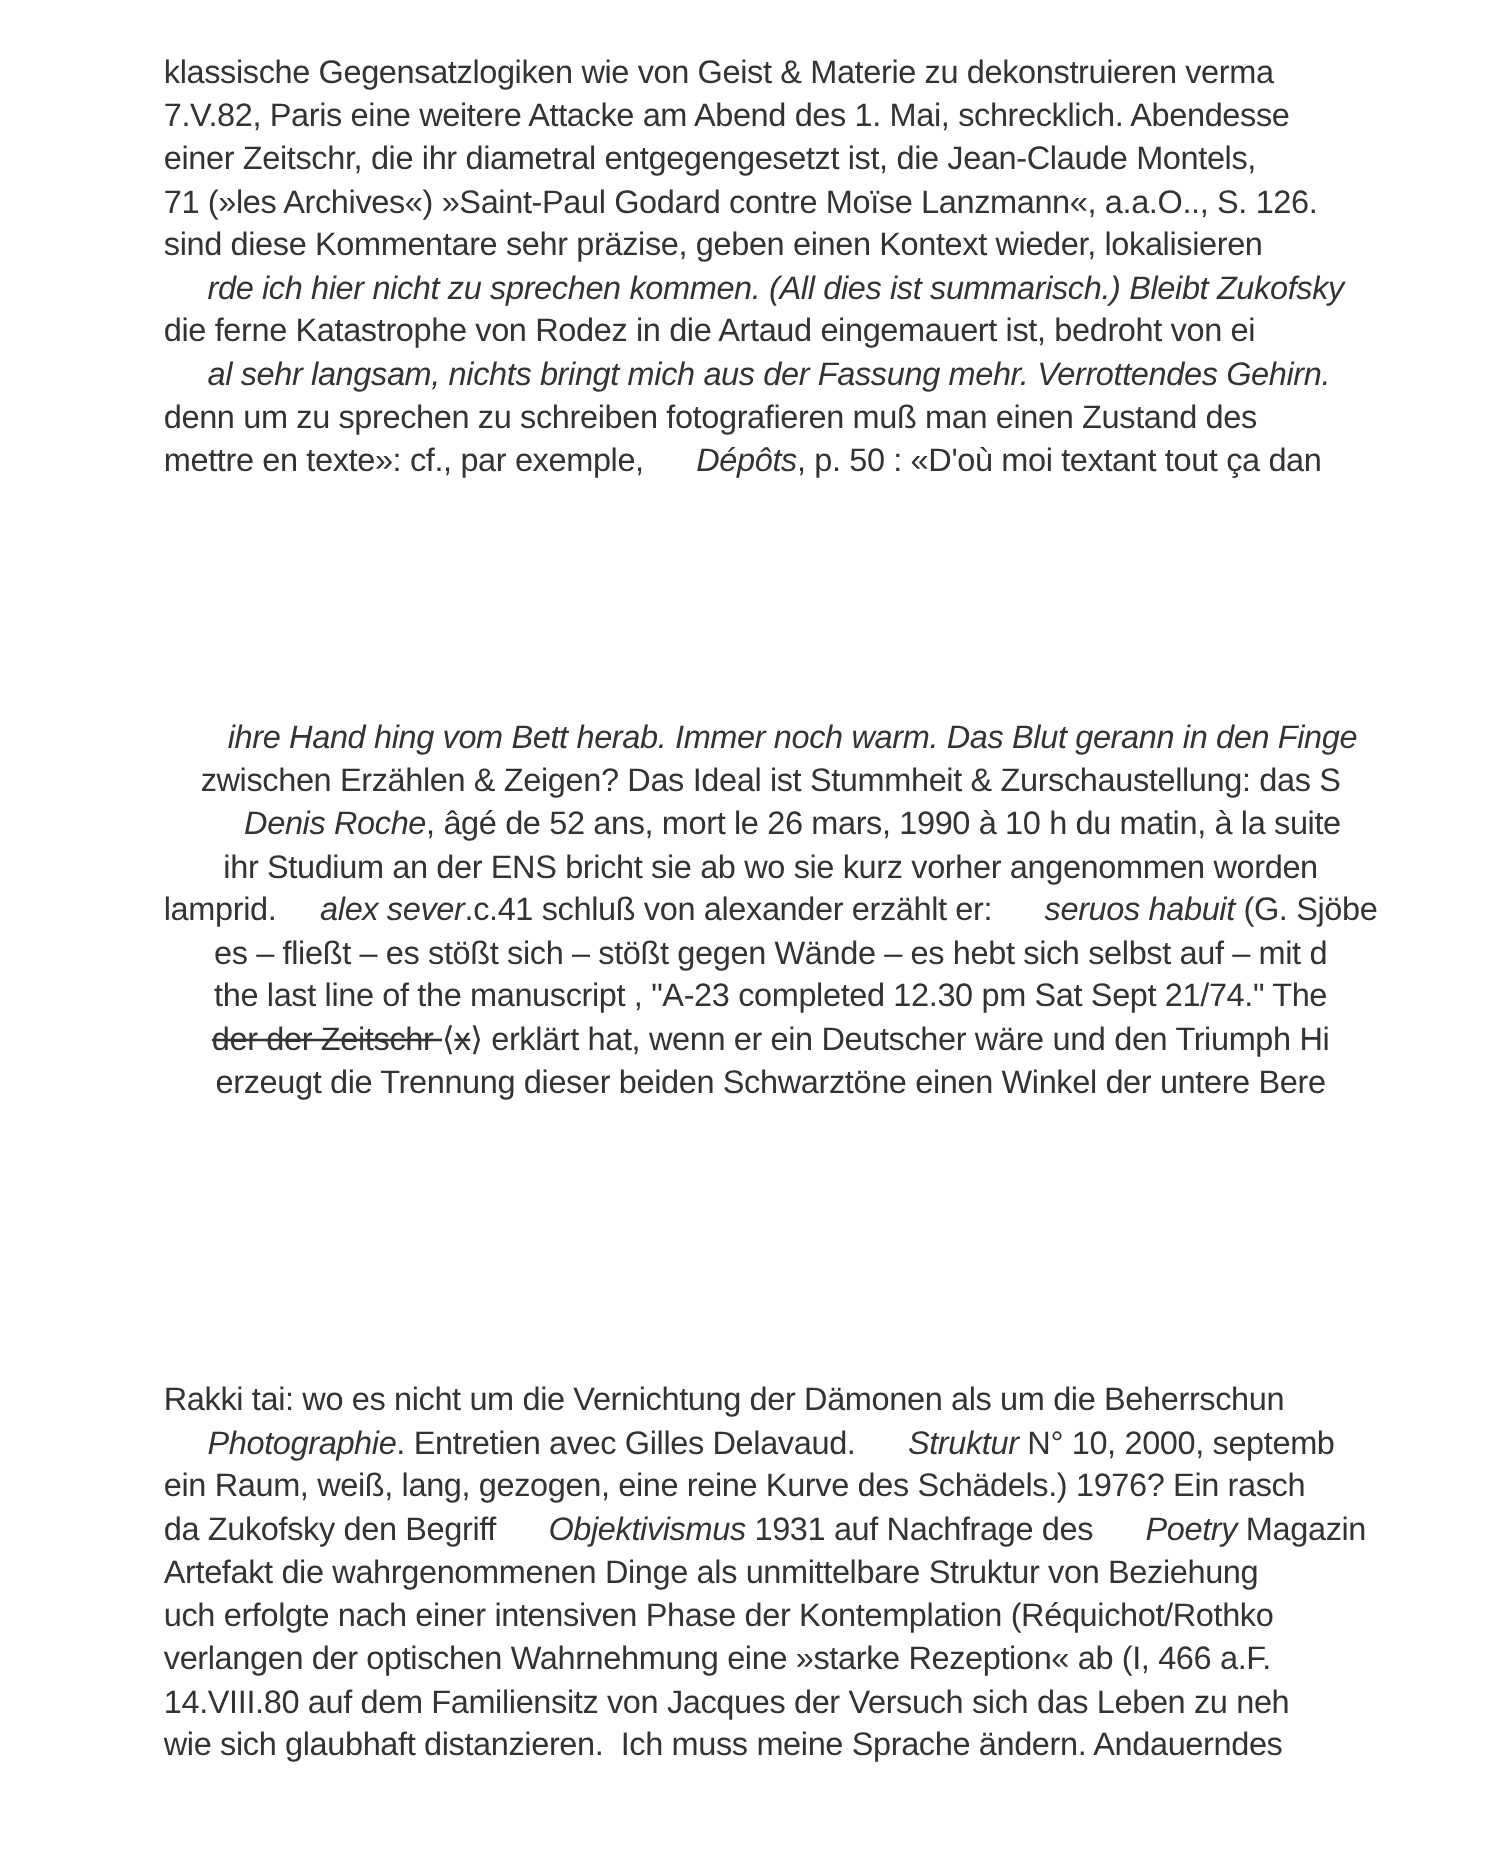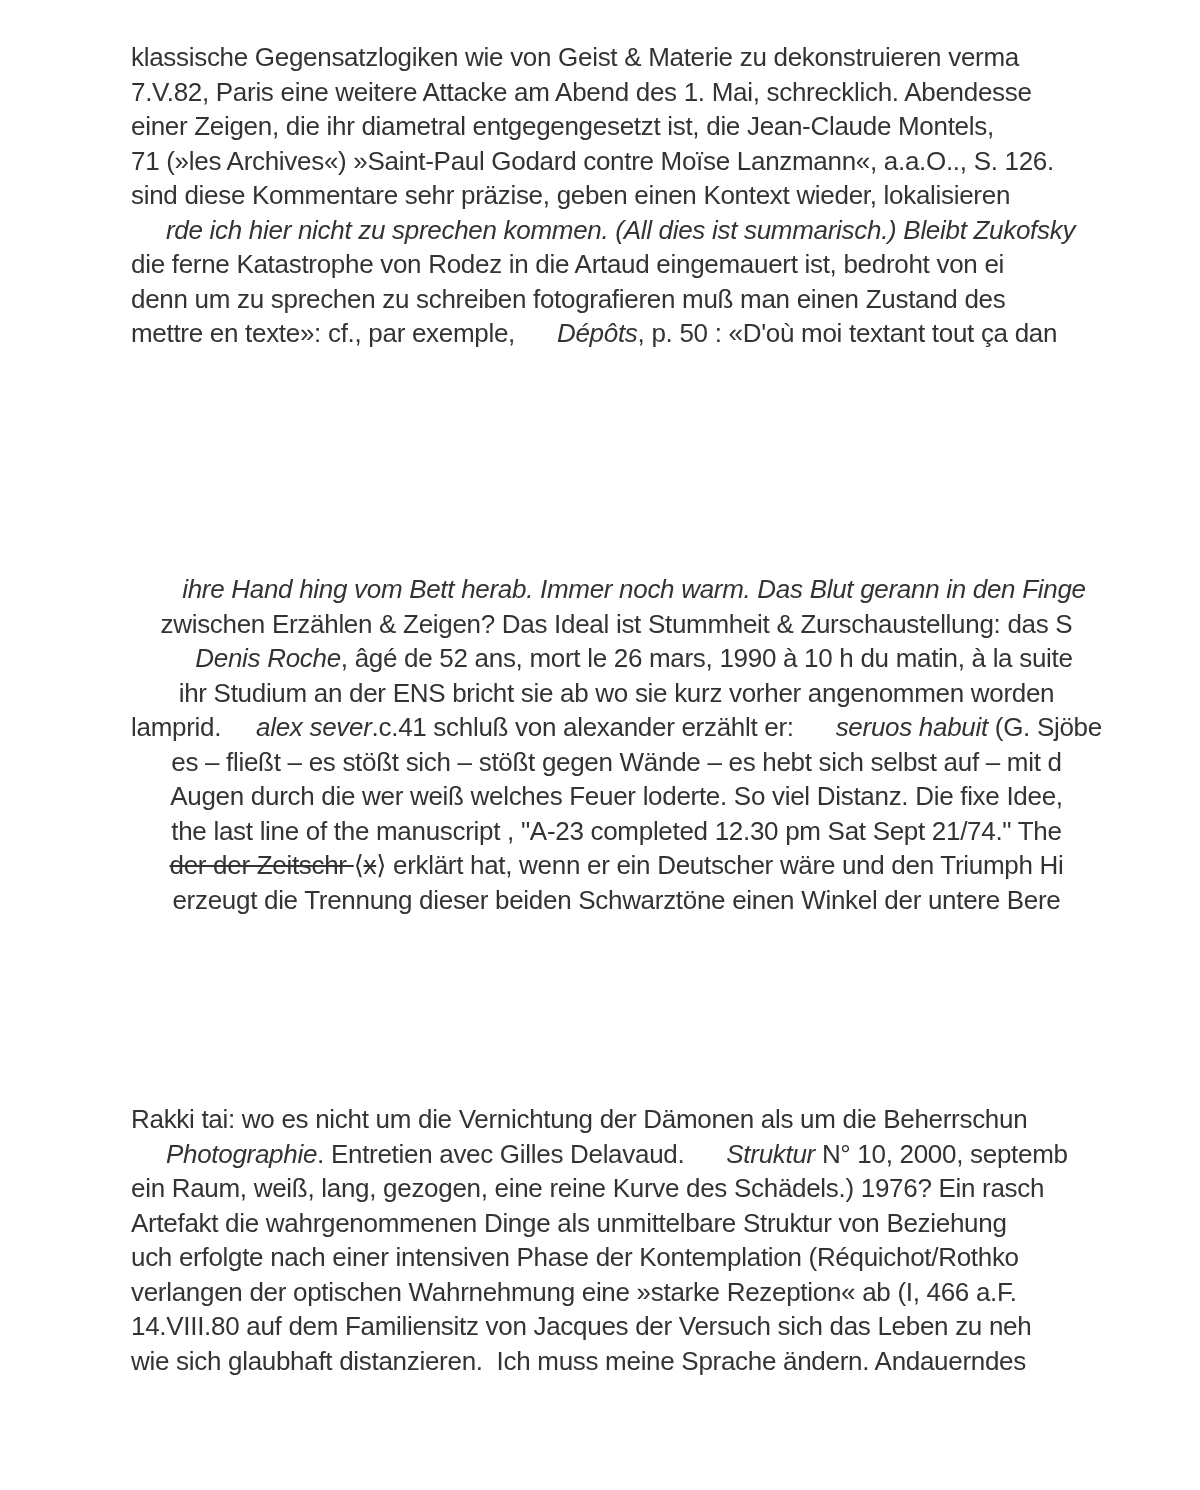--- a/index.html
+++ b/index.html
@@ -29,43 +29,44 @@
   .it { font-style: italic; margin-left: 35px; }
   .strike { text-decoration: line-through; text-decoration-thickness: 2px; }
 </style>
 </head>
 <body>
 
 <div class="page">
   <section class="block block-0">
       <div class="line"><span>klassische Gegensatzlogiken wie von Geist &amp; Materie zu dekonstruieren verma</span></div>
       <div class="line"><span>7.V.82, Paris eine weitere Attacke am Abend des 1. Mai, schrecklich. Abendesse</span></div>
-      <div class="line"><span>einer Zeigen, die ihr diametral entgegengesetzt ist, die Jean-Claude Montels,</span></div>
+      <div class="line"><span>einer Zeitschr, die ihr diametral entgegengesetzt ist, die Jean-Claude Montels,</span></div>
       <div class="line"><span>71 (»les Archives«) »Saint-Paul Godard contre Moïse Lanzmann«, a.a.O.., S. 126.</span></div>
       <div class="line"><span>sind diese Kommentare sehr präzise, geben einen Kontext wieder, lokalisieren</span></div>
       <div class="line"><span class="it">rde ich hier nicht zu sprechen kommen. (All dies ist summarisch.) Bleibt Zukofsky</span></div>
       <div class="line"><span>die ferne Katastrophe von Rodez in die Artaud eingemauert ist, bedroht von ei</span></div>
+      <div class="line"><span class="it">al sehr langsam, nichts bringt mich aus der Fassung mehr. Verrottendes Gehirn.</span></div>
       <div class="line"><span>denn um zu sprechen zu schreiben fotografieren muß man einen Zustand des</span></div>
       <div class="line"><span>mettre en texte»: cf., par exemple, </span><span class="it">Dépôts</span><span>, p. 50 : «D'où moi textant tout ça dan</span></div>
     </section>
   <section class="block block-1">
       <div class="line"><span class="it">ihre Hand hing vom Bett herab. Immer noch warm. Das Blut gerann in den Finge</span></div>
       <div class="line"><span>zwischen Erzählen &amp; Zeigen? Das Ideal ist Stummheit &amp; Zurschaustellung: das S</span></div>
       <div class="line"><span class="it">Denis Roche</span><span>, âgé de 52 ans, mort le 26 mars, 1990 à 10 h du matin, à la suite</span></div>
       <div class="line"><span>ihr Studium an der ENS bricht sie ab wo sie kurz vorher angenommen worden</span></div>
       <div class="line"><span>lamprid.</span><span class="it">alex sever</span><span>.c.41 schluß von alexander erzählt er: </span><span class="it">seruos habuit</span><span> (G. Sjöbe</span></div>
       <div class="line"><span>es – fließt – es stößt sich – stößt gegen Wände – es hebt sich selbst auf – mit d</span></div>
-      <div class="line"><span>Augen durch die wer weiß welches Feuer loderte. So viel Distanz. Die fixe Idee,</span></div>
       <div class="line"><span>the last line of the manuscript , "A-23 completed 12.30 pm Sat Sept 21/74." The</span></div>
       <div class="line"><span class="strike">der der Zeitschr </span><span>⟨</span><span class="strike">x</span><span>⟩ erklärt hat, wenn er ein Deutscher wäre und den Triumph Hi</span></div>
       <div class="line"><span>erzeugt die Trennung dieser beiden Schwarztöne einen Winkel der untere Bere</span></div>
     </section>
   <section class="block block-2">
       <div class="line"><span>Rakki tai: wo es nicht um die Vernichtung der Dämonen als um die Beherrschun</span></div>
       <div class="line"><span class="it">Photographie</span><span>. Entretien avec Gilles Delavaud. </span><span class="it">Struktur</span><span> N° 10, 2000, septemb</span></div>
       <div class="line"><span>ein Raum, weiß, lang, gezogen, eine reine Kurve des Schädels.) 1976? Ein rasch</span></div>
+      <div class="line"><span>da Zukofsky den Begriff </span><span class="it">Objektivismus</span><span> 1931 auf Nachfrage des </span><span class="it">Poetry</span><span> Magazin</span></div>
       <div class="line"><span>Artefakt die wahrgenommenen Dinge als unmittelbare Struktur von Beziehung</span></div>
       <div class="line"><span>uch erfolgte nach einer intensiven Phase der Kontemplation (Réquichot/Rothko</span></div>
       <div class="line"><span>verlangen der optischen Wahrnehmung eine »starke Rezeption« ab (I, 466 a.F.</span></div>
       <div class="line"><span>14.VIII.80 auf dem Familiensitz von Jacques der Versuch sich das Leben zu neh</span></div>
       <div class="line"><span>wie sich glaubhaft distanzieren.  Ich muss meine Sprache ändern. Andauerndes</span></div>
     </section>
 </div>
 
 </body></html>

